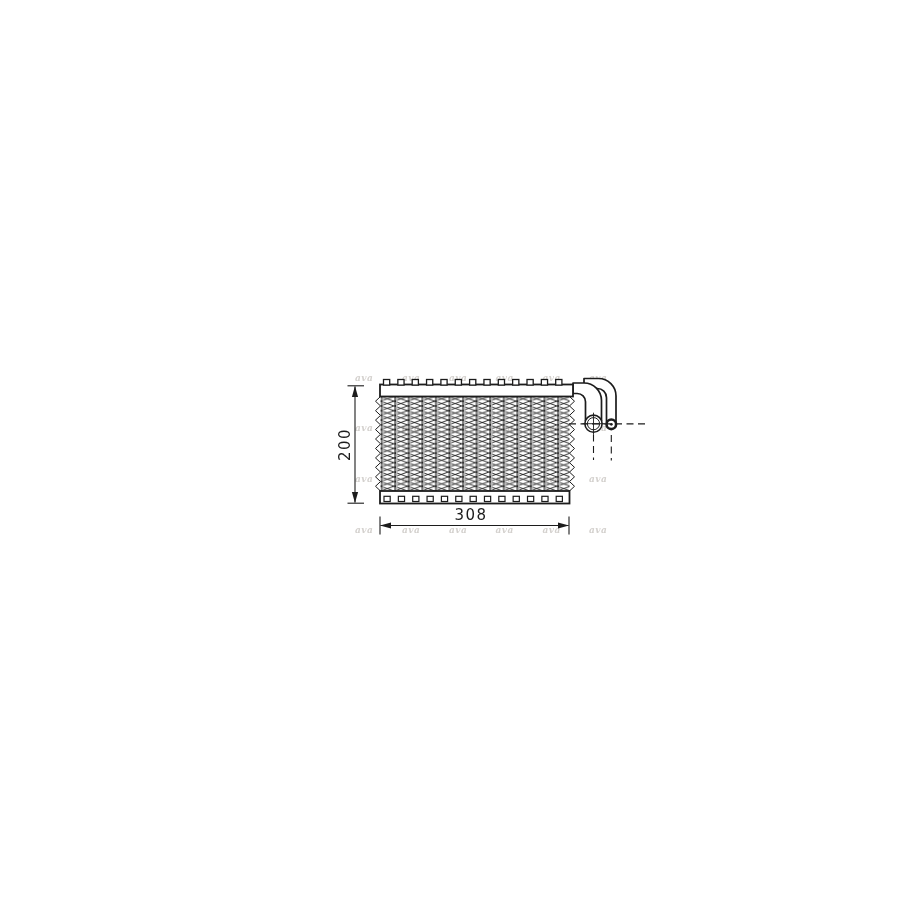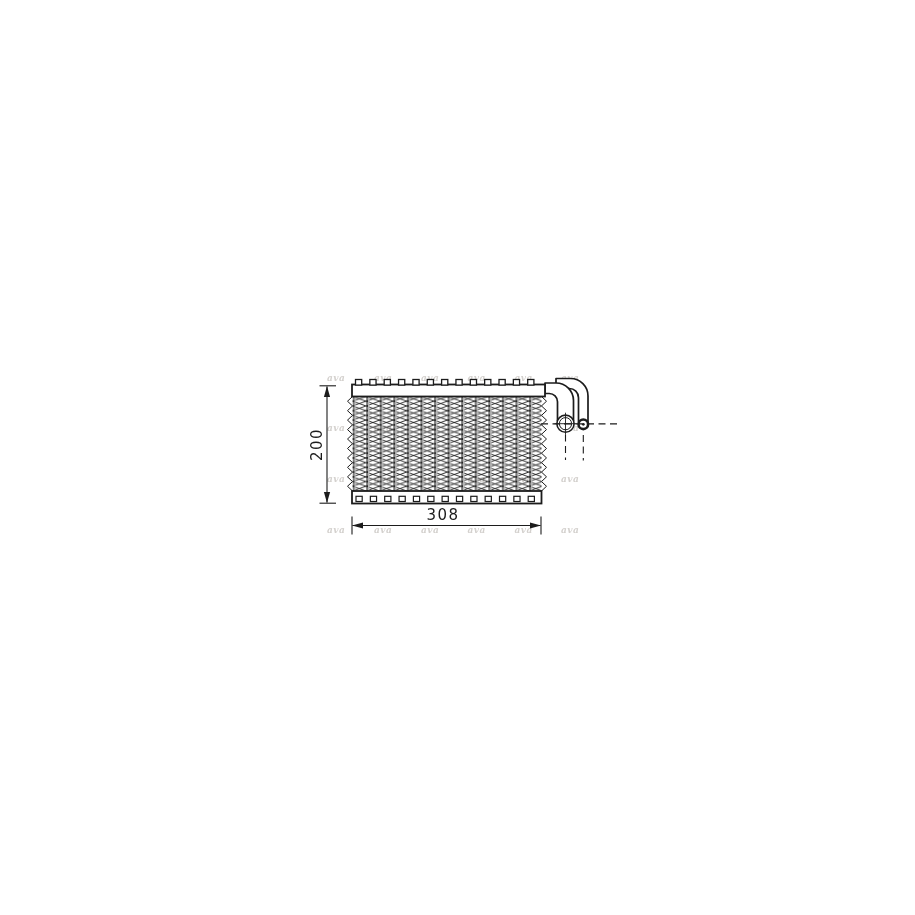--- a/index.html
+++ b/index.html
@@ -2,20 +2,21 @@
 <html><head>
 <meta charset="utf-8">
 <style>
   html,body{margin:0;padding:0;background:#ffffff;}
   .stage{
     position:relative;
     width:756px;height:915px;
     background:#ffffff;
     overflow:hidden;
     font-family:"DejaVu Sans", sans-serif;
+    padding-left:28px;
   }
   svg{display:block;}
   .dim-text{
     font-family:"DejaVu Sans", sans-serif;
     font-size:15px;
     letter-spacing:1.5px;
     fill:#1c1c1c;
   }
   .wm{
     font-family:"DejaVu Serif", serif;

